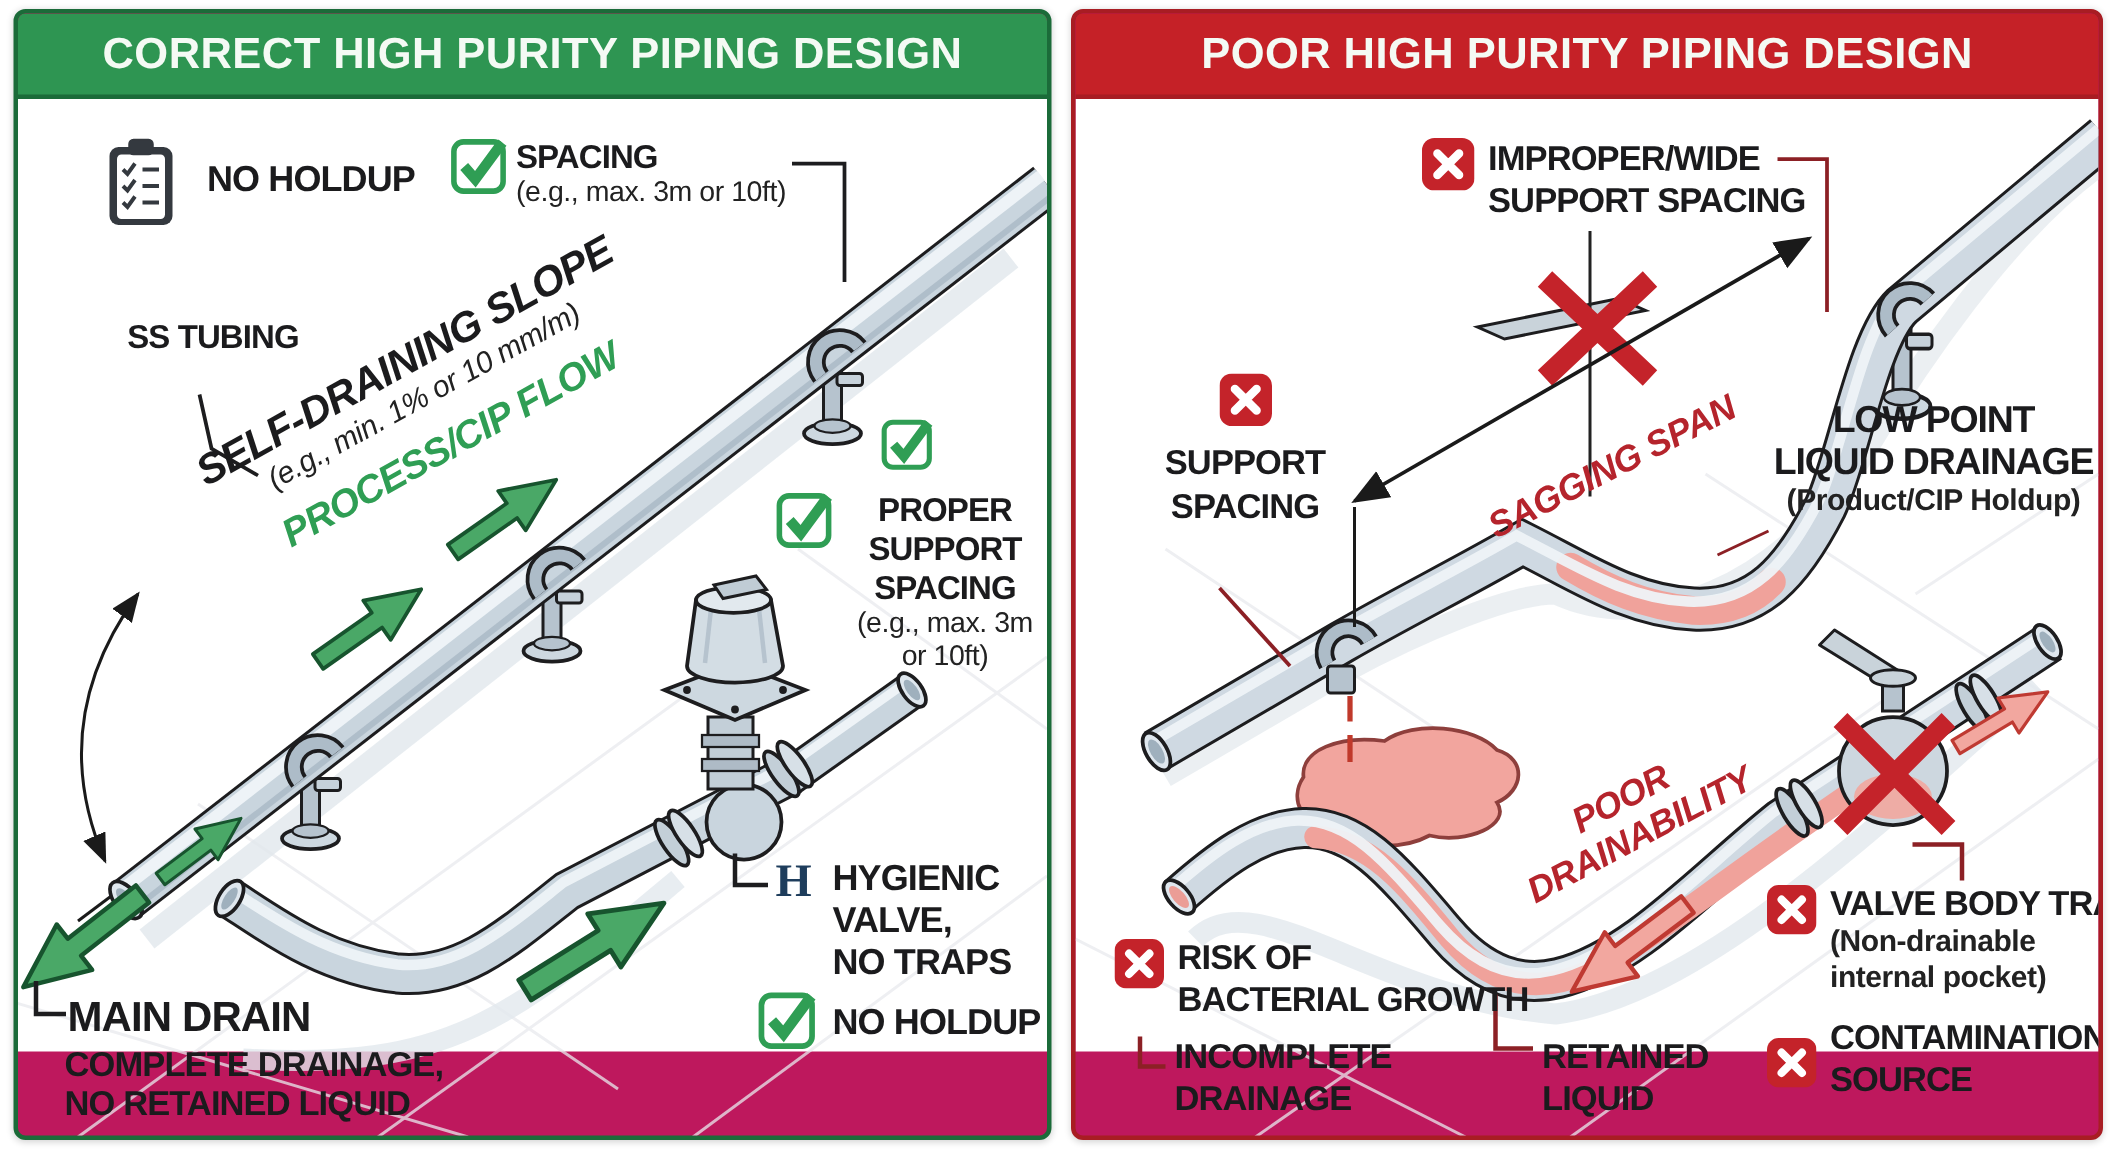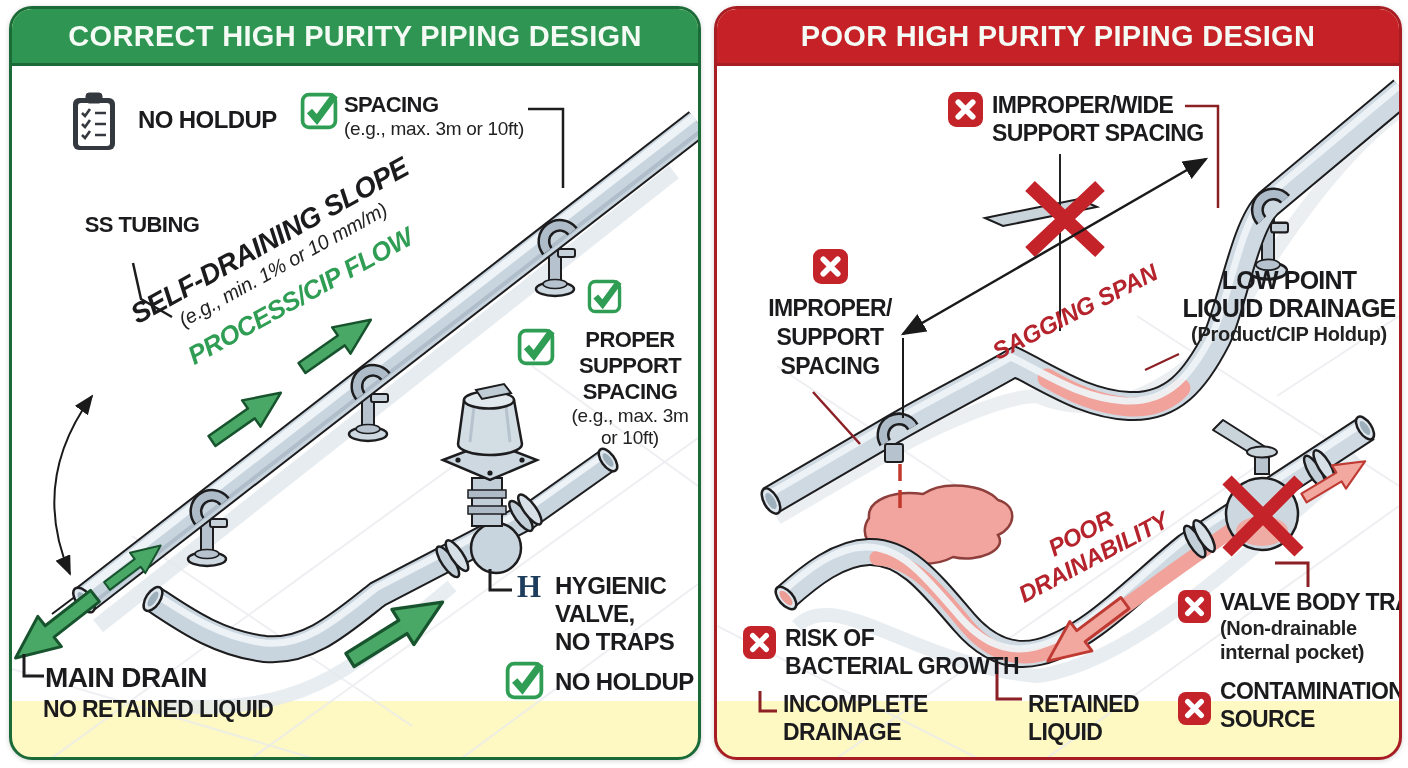--- a/index.html
+++ b/index.html
@@ -1,19 +1,19 @@
 <!DOCTYPE html>
 <html><head>
 <meta charset="utf-8">
 <style>
   html,body{margin:0;padding:0;background:#fff;}
   .stage{position:relative;width:1408px;height:768px;background:#fff;overflow:hidden;
          font-family:"Liberation Sans",sans-serif;color:#1b1b1d;}
-  .panel{position:absolute;top:6px;height:754px;border-radius:23px;overflow:hidden;
-         box-shadow:0 1px 5px rgba(0,0,0,.18);box-sizing:border-box;background:#fef9c3;}
+  .panel{position:absolute;top:6px;height:754px;border-radius:8px;overflow:hidden;
+         box-shadow:0 1px 5px rgba(0,0,0,.18);box-sizing:border-box;background:#be185d;}
   .panel.green{left:9px;width:692px;border:3px solid #1b6b39;}
   .panel.red{left:714px;width:688px;border:3px solid #a81d23;}
   .hdr{height:54px;display:flex;align-items:center;justify-content:center;}
   .panel.green .hdr{background:#2e9552;border-bottom:3px solid #1b6b39;}
   .panel.red .hdr{background:#c52127;border-bottom:3px solid #a81d23;}
   .hdr-title{color:#f4faf4;font-weight:bold;font-size:29px;letter-spacing:.3px;white-space:nowrap;}
   .body{position:relative;width:100%;height:635px;background:#fff;}
   .body svg.art{position:absolute;left:0;top:0;}
   .abs{position:absolute;}
   .lbl{font-weight:bold;font-size:22px;line-height:26px;letter-spacing:-0.6px;white-space:nowrap;}
@@ -226,20 +226,21 @@
           <rect x="1.5" y="1.5" width="31" height="31" rx="6" fill="#fff" stroke="#2f9e54" stroke-width="3.5"></rect>
           <path d="M8,17 L15,25 L32,2" stroke="#2f9e54" stroke-width="6.5" fill="none"></path>
         </svg>
       </div>
       <div class="abs lbl24" style="left:543px;top:602px;">NO HOLDUP</div>
 
       <div class="abs" style="left:33px;top:596px;">
         <div style="font-weight:bold;font-size:28px;letter-spacing:-0.6px;white-space:nowrap;">MAIN DRAIN</div>
       </div>
       <div class="abs" style="left:31px;top:630px;">
+        <div class="lbl23" style="line-height:26px;">COMPLETE DRAINAGE,</div>
         <div class="lbl23" style="line-height:26px;">NO RETAINED LIQUID</div>
       </div>
     </div>
   </div>
 
   <div class="panel red">
     <div class="hdr">
       <div class="hdr-title">POOR HIGH PURITY PIPING DESIGN</div>
     </div>
     <div class="body">
@@ -366,21 +367,20 @@
         <div class="lbl23">SUPPORT SPACING</div>
       </div>
 
       <div class="abs" style="left:96px;top:183px;width:35px;height:35px;">
         <svg width="35" height="35" viewBox="0 0 34 34">
             <rect width="34" height="34" rx="8" fill="#c4232a"></rect>
             <path d="M10,10 L24,24 M24,10 L10,24" stroke="#fff" stroke-width="5.5" stroke-linecap="round"></path>
           </svg>
       </div>
       <div class="abs ctr" style="left:33px;top:228px;width:160px;">
-        <div class="lbl23" style="line-height:29px;">IMPROPER/</div>
         <div class="lbl23" style="line-height:29px;">SUPPORT</div>
         <div class="lbl23" style="line-height:29px;">SPACING</div>
       </div>
 
       <div class="abs ctr rot ital redtxt" style="left:238px;top:232px;width:240px;transform:rotate(-27deg);font-weight:bold;font-size:24px;letter-spacing:-0.3px;white-space:nowrap;">SAGGING SPAN</div>
 
       <div class="abs ctr" style="left:452px;top:200px;width:240px;">
         <div style="font-weight:bold;font-size:25px;line-height:28px;letter-spacing:-0.8px;white-space:nowrap;">LOW POINT</div>
         <div style="font-weight:bold;font-size:25px;line-height:28px;letter-spacing:-0.8px;white-space:nowrap;">LIQUID DRAINAGE</div>
         <div class="sub20">(Product/CIP Holdup)</div>

